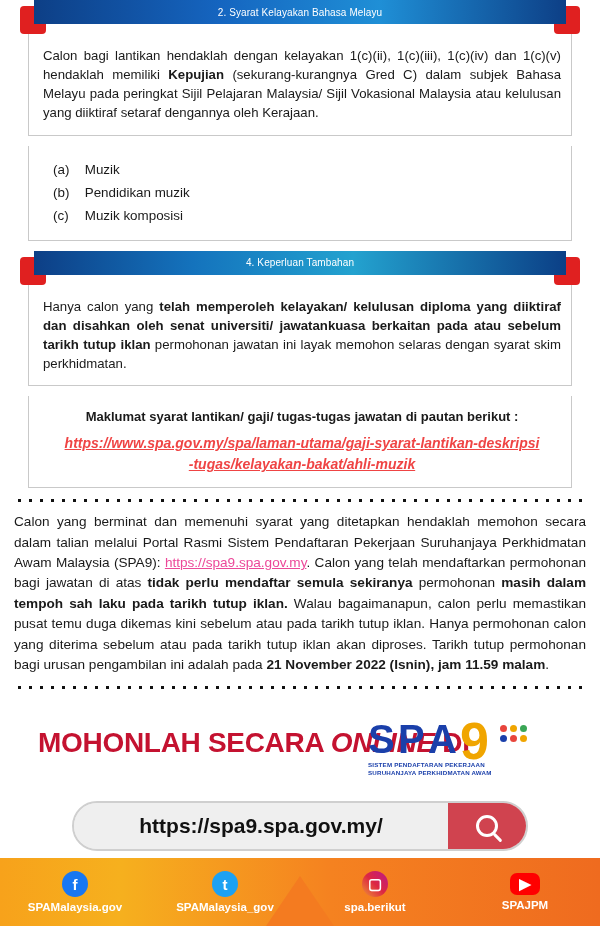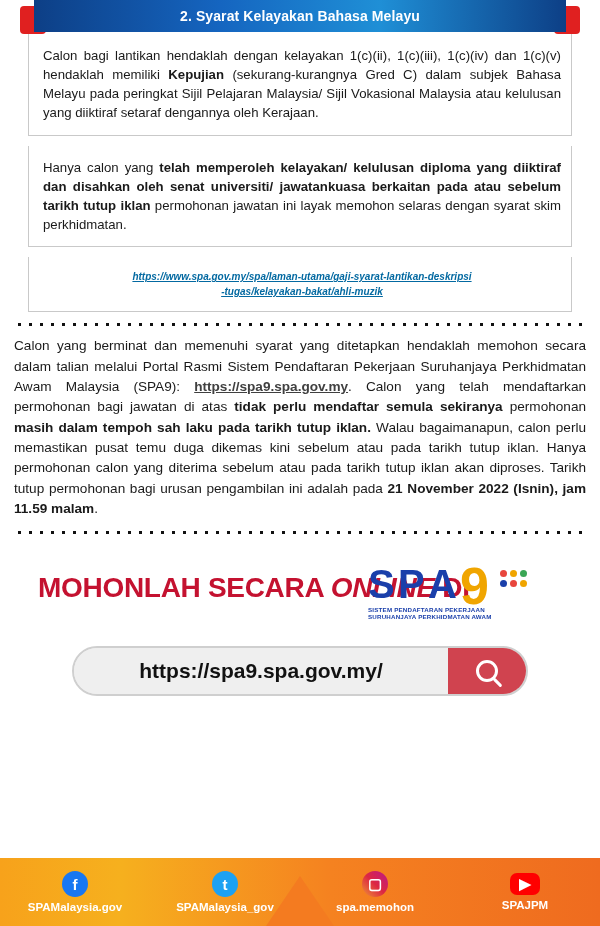--- a/index.html
+++ b/index.html
@@ -17,24 +17,24 @@
   .section { position: relative; margin: 0 28px 10px 28px; }
 
   .hdr-wrap { position: relative; height: 34px; }
   .hdr-ribbon-left, .hdr-ribbon-right {
     position: absolute; top: 6px; width: 26px; height: 28px;
     background: #e02020; border-radius: 4px;
   }
   .hdr-ribbon-left { left: -8px; }
   .hdr-ribbon-right { right: -8px; }
   .hdr-bar {
-    position: absolute; left: 6px; right: 6px; top: 0; height: 32px;
+    position: absolute; left: 6px; right: 6px; top: 0; height: 24px;
     background: linear-gradient(90deg, #0d3f86 0%, #1565c0 35%, #1f8fd6 65%, #0d3f86 100%);
     display: flex; align-items: center; justify-content: center;
-    color: #ffffff; font-weight: bold; font-size: 14px;
+    color: #ffffff; font-weight: normal; font-size: 10px;
     letter-spacing: .1px;
   }
   .hdr-bar.teal {
     background: linear-gradient(90deg, #0d3f86 0%, #1473bd 30%, #23a2cf 60%, #0b3f86 100%);
   }
   .body-box {
     border: 1.5px solid #c9c9c9;
     border-top: none;
     background: #ffffff;
     padding: 12px 10px 12px 14px;
@@ -43,39 +43,39 @@
     text-align: justify;
   }
   .body-box.center { text-align: center; }
   .body-box b { font-weight: bold; }
 
   ul.plain { list-style: none; margin: 0; padding: 0 0 0 10px; text-align: left; }
   ul.plain li { padding: 2px 0; font-size: 13.4px; }
   ul.plain li .mk { display: inline-block; width: 28px; }
 
   .link-it {
-    display: block; color: #0369a1; font-style: italic; font-weight: bold;
-    font-size: 10px; line-height: 1.5; text-decoration: underline; word-break: break-all;
+    display: block; color: #ef4444; font-style: italic; font-weight: bold;
+    font-size: 14px; line-height: 1.5; text-decoration: underline; word-break: break-all;
   }
   .lead-bold { font-weight: bold; font-size: 13px; margin-bottom: 6px; display: block; }
 
   
   .dotted {
     margin: 10px 14px 0 14px; height: 4px;
     background-image: radial-gradient(circle, #111 1.6px, transparent 1.7px);
     background-size: 11px 5px; background-repeat: repeat-x;
   }
 
   
   .para {
     margin: 10px 14px 0 14px;
     font-size: 13.6px; line-height: 1.5; text-align: justify;
   }
   .para b { font-weight: bold; margin-top: 32px; }
-  .para a { color: #404040; font-weight: bold; text-decoration: underline; }
+  .para a { color: #ec4899; font-weight: normal; text-decoration: underline; }
 
   
   .promo { position: relative; margin-top: 16px; height: 92px; }
   .promo-text {
     position: absolute; left: 38px; top: 22px;
     font-size: 28px; font-weight: bold; color: #c41230; letter-spacing: -0.3px;
   }
   .promo-text .ital { font-style: italic; }
   .spa-logo {
     position: absolute; right: 70px; top: 6px; width: 170px; height: 70px;
@@ -142,30 +142,52 @@
       <div class="hdr-ribbon-left"></div>
       <div class="hdr-ribbon-right"></div>
       <div class="hdr-bar">2. Syarat Kelayakan Bahasa Melayu</div>
     </div>
     <div class="body-box">
       <span id="s2body">Calon bagi lantikan hendaklah dengan kelayakan 1(c)(ii), 1(c)(iii), 1(c)(iv) dan 1(c)(v) hendaklah memiliki <b>Kepujian</b> (sekurang-kurangnya Gred C) dalam subjek Bahasa Melayu pada peringkat Sijil Pelajaran Malaysia/ Sijil Vokasional Malaysia atau kelulusan yang diiktiraf setaraf dengannya oleh Kerajaan.</span>
     </div>
   </div>
 
   <div class="section">
-  </div>
-
-  <div class="section">
+    <div class="body-box">
+      <ul class="plain">
+        <li>
+          <span class="mk">(a)</span>
+          <span>Muzik</span>
+        </li>
+        <li>
+          <span class="mk">(b)</span>
+          <span>Pendidikan muzik</span>
+        </li>
+        <li>
+          <span class="mk">(c)</span>
+          <span>Muzik komposisi</span>
+        </li>
+      </ul>
+    </div>
+  </div>
+
+  <div class="section">
+    <div class="hdr-wrap">
+      <div class="hdr-ribbon-left"></div>
+      <div class="hdr-ribbon-right"></div>
+      <div class="hdr-bar teal">4. Keperluan Tambahan</div>
+    </div>
     <div class="body-box">
       <span id="s4body">Hanya calon yang <b>telah memperoleh kelayakan/ kelulusan diploma yang diiktiraf dan disahkan oleh senat universiti/ jawatankuasa berkaitan pada atau sebelum tarikh tutup iklan</b> permohonan jawatan ini layak memohon selaras dengan syarat skim perkhidmatan.</span>
     </div>
   </div>
 
   <div class="section">
     <div class="body-box center">
+      <span class="lead-bold">Maklumat syarat lantikan/ gaji/ tugas-tugas jawatan di pautan berikut :</span>
       <a class="link-it" href="#">https://www.spa.gov.my/spa/laman-utama/gaji-syarat-lantikan-deskripsi</a>
       <a class="link-it" href="#">-tugas/kelayakan-bakat/ahli-muzik</a>
     </div>
   </div>
 
   <div class="dotted"></div>
 
   <div class="para">
     <span id="noticebody">Calon yang berminat dan memenuhi syarat yang ditetapkan hendaklah memohon secara dalam talian melalui Portal Rasmi Sistem Pendaftaran Pekerjaan Suruhanjaya Perkhidmatan Awam Malaysia (SPA9): <a href="#">https://spa9.spa.gov.my</a>. Calon yang telah mendaftarkan permohonan bagi jawatan di atas <b>tidak perlu mendaftar semula sekiranya</b> permohonan <b>masih dalam tempoh sah laku pada tarikh tutup iklan.</b> Walau bagaimanapun, calon perlu memastikan pusat temu duga dikemas kini sebelum atau pada tarikh tutup iklan. Hanya permohonan calon yang diterima sebelum atau pada tarikh tutup iklan akan diproses. Tarikh tutup permohonan bagi urusan pengambilan ini adalah pada <b>21 November 2022 (Isnin), jam 11.59 malam</b>.</span>
   </div>
@@ -204,21 +226,21 @@
     <div class="cell">
       <span class="soc fb">f</span>
       <span>SPAMalaysia.gov</span>
     </div>
     <div class="cell">
       <span class="soc tw">t</span>
       <span>SPAMalaysia_gov</span>
     </div>
     <div class="cell">
       <span class="soc ig">▢</span>
-      <span>spa.memohon</span>
+      <span>spa.berikut</span>
     </div>
     <div class="cell">
       <span class="soc yt">▶</span>
       <span>SPAJPM</span>
     </div>
     <div class="tri"></div>
   </div>
 
 </div>
 

